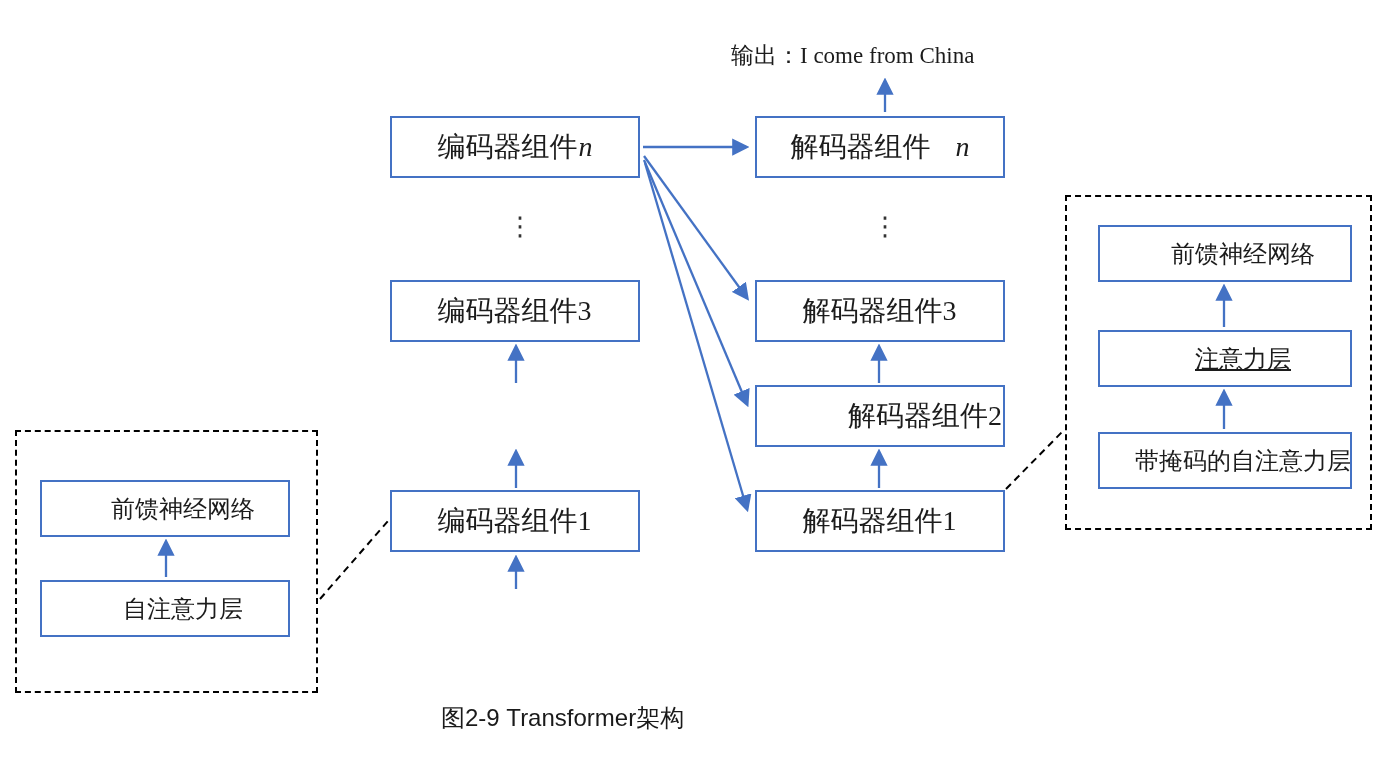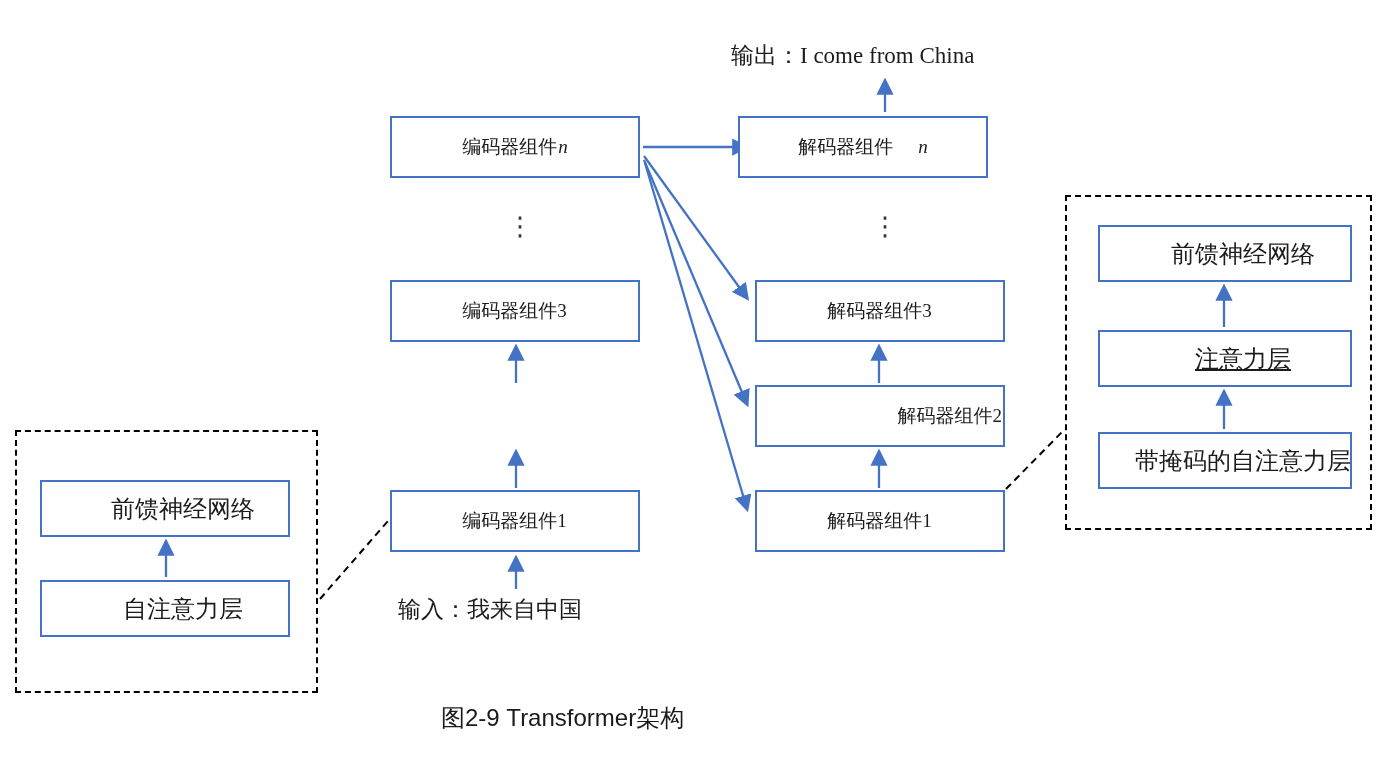--- a/index.html
+++ b/index.html
@@ -24,21 +24,21 @@
   }
   .box {
     position: absolute;
     width: 250px;
     height: 62px;
     border: 2px solid #4472c4;
     background: #ffffff;
     display: flex;
     align-items: center;
     justify-content: center;
-    font-size: 19px;
+    font-size: 28px;
     box-sizing: border-box;
     white-space: nowrap;
   }
   .detail-box {
     position: absolute;
     width: 250px;
     height: 57px;
     border: 2px solid #4472c4;
     background: #ffffff;
     display: flex;
@@ -121,39 +121,38 @@
   <div class="dots" style="left:507px; top:214px;">⋮</div>
   <div class="box" style="left:390px; top:280px;">
     <span>编码器组件3</span>
       <span class="var"></span>
   </div>
   <div class="box" style="left:390px; top:490px;">
     <span>编码器组件1</span>
       <span class="var"></span>
   </div>
 
-  <div class="box" style="left:738px; top:116px;gap:24px;">
+  <div class="box" style="left:755px; top:116px;gap:24px;">
     <span>解码器组件</span>
       <span class="var">n</span>
   </div>
   <div class="dots" style="left:872px; top:214px;">⋮</div>
   <div class="box" style="left:755px; top:280px;">
     <span>解码器组件3</span>
       <span class="var"></span>
   </div>
   <div class="box" style="left:755px; top:385px;justify-content:flex-end;">
     <span>解码器组件2</span>
       <span class="var"></span>
   </div>
   <div class="box" style="left:755px; top:490px;">
     <span>解码器组件1</span>
       <span class="var"></span>
   </div>
 
-  <div class="io-label" style="left:398px; top:594px;">输入：我来自中国</div>
 
   <div class="dashed-frame" style="left:15px; top:430px; width:303px; height:263px;"></div>
   <div class="detail-box" style="left:40px; top:480px;">
     <span>前馈神经网络</span>
   </div>
   <div class="detail-box" style="left:40px; top:580px;">
     <span>自注意力层</span>
   </div>
 
   <div class="dashed-frame" style="left:1065px; top:195px; width:307px; height:335px;"></div>

